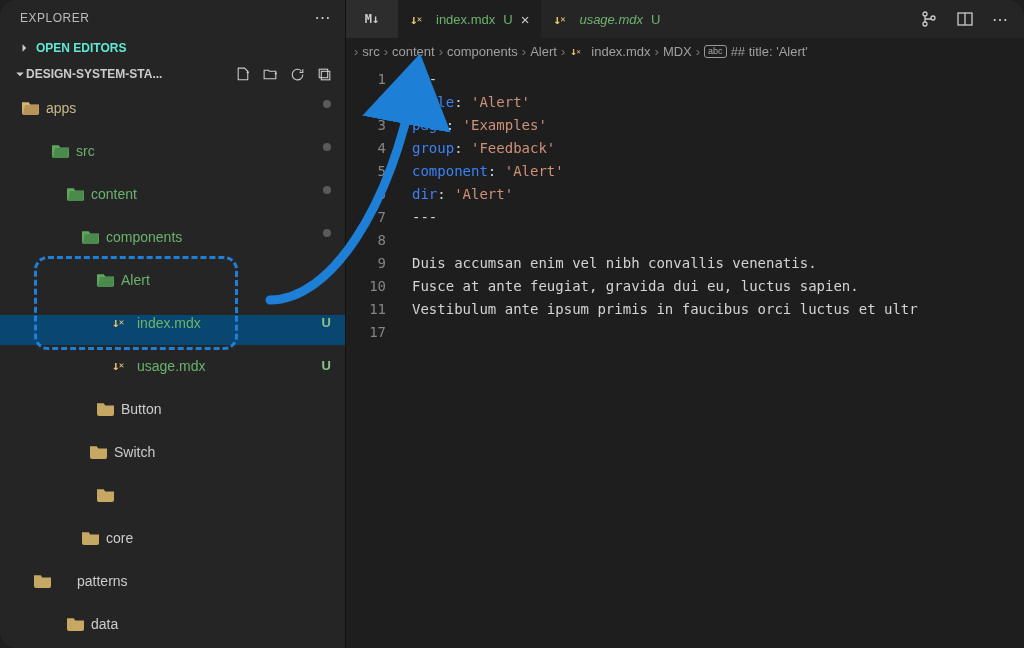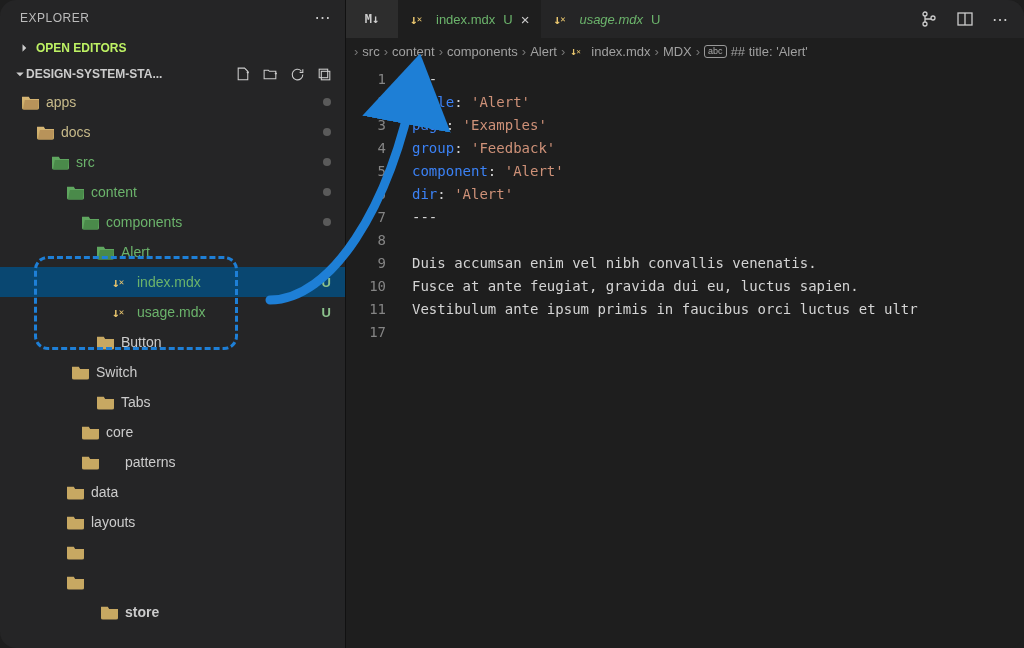--- a/index.html
+++ b/index.html
@@ -3,28 +3,28 @@
 <meta charset="utf-8">
 <style>
   * { box-sizing: border-box; margin: 0; padding: 0; }
   html, body { width: 1024px; height: 648px; overflow: hidden; font-family: -apple-system, "Segoe UI", sans-serif; }
   body { background: #1e1e1e; color: #ccc; font-size: 13px; display: flex; border-radius: 14px; position: relative; }
 
   
   .sidebar { width: 346px; background: #252526; display: flex; flex-direction: column; border-right: 1px solid #111; }
   .sb-header { height: 35px; display: flex; align-items: center; justify-content: space-between; padding: 0 14px 0 20px; color: #bbb; font-size: 12px; letter-spacing: .5px; }
   .sb-more { font-size: 16px; color: #ccc; cursor: pointer; }
-  .sb-section { height: 26px; display: flex; align-items: center; padding: 0 18px; gap: 6px; color: #bef264; font-size: 12px; font-weight: 600; cursor: pointer; }
+  .sb-section { height: 26px; display: flex; align-items: center; padding: 0 18px; gap: 6px; color: #5eead4; font-size: 12px; font-weight: 600; cursor: pointer; }
   .chev { width: 12px; height: 12px; fill: #ccc; flex-shrink:0; }
   .sb-proj { height: 26px; display: flex; align-items: center; padding: 0 12px 0 14px; gap: 0; font-size: 12px; font-weight: 700; cursor: pointer; }
   .sb-proj svg.chev { transform: rotate(90deg); }
   .proj-actions { margin-left: auto; display: flex; gap: 10px; }
   .proj-actions svg { width: 17px; height: 17px; fill: #ccc; }
   .tree { flex: 1; overflow: auto; }
-  .row { height: 30px; display: flex; align-items: center; gap: 7px; cursor: pointer; padding-right: 14px; position: relative; }
+  .row { height: 30px; display: flex; gap: 7px; cursor: pointer; padding-right: 14px; position: relative; margin-top: 13px; }
   .row.selected { background: #094771; }
   .row .lbl { flex: 1; white-space: nowrap; overflow: hidden; text-overflow: ellipsis; font-size: 14px; }
   .row .badge { color: #8cc28c; font-size: 13px; font-weight:600; }
   .row .dot { width: 8px; height: 8px; border-radius: 50%; background: #5a5a5a; }
   .green { color: #6bb36b; }
   .khaki { color: #c7ba8a; }
   .norm { color: #ccc; }
   .fld-ico { width: 17px; height: 15px; position: relative; }
   .fld-ico::before { content: ""; position: absolute; inset: 0; border-radius: 2px; }
   .fld-open-tan::before { background: linear-gradient(#d9b877,#c7a862); clip-path: polygon(0 15%, 40% 15%, 48% 30%, 100% 30%, 100% 100%, 0 100%); }
@@ -108,25 +108,20 @@
           <rect x="5" y="5" width="8" height="8" fill="none" stroke="#ccc"></rect>
         </svg>
     </span>
   </div>
   <div class="tree" id="tree">
       <div class="row" style="padding-left: 22px;">
         <span class="fld-ico fld-open-tan"></span>
         <span class="lbl khaki">apps</span>
         <span class="dot"></span>
       </div>
-      <div class="row" style="padding-left: 37px;">
-        <span class="fld-ico fld-open-tan"></span>
-        <span class="lbl khaki">docs</span>
-        <span class="dot"></span>
-      </div>
       <div class="row" style="padding-left: 52px;">
         <span class="fld-ico fld-open-green"></span>
         <span class="lbl green">src</span>
         <span class="dot"></span>
       </div>
       <div class="row" style="padding-left: 67px;">
         <span class="fld-ico fld-open-green"></span>
         <span class="lbl green">content</span>
         <span class="dot"></span>
       </div>
@@ -146,33 +141,32 @@
       </div>
       <div class="row" style="padding-left: 112px;">
         <span class="mdx-ico"></span>
         <span class="lbl green">usage.mdx</span>
         <span class="badge">U</span>
       </div>
       <div class="row" style="padding-left: 97px;">
         <span class="fld-ico fld-closed-tan"></span>
         <span class="lbl norm">Button</span>
       </div>
-      <div class="row" style="padding-left: 72px;">
+      <div class="row" style="padding-left: 90px;">
         <span class="fld-ico fld-closed-tan"></span>
         <span class="lbl norm">Switch</span>
       </div>
       <div class="row" style="padding-left: 97px;">
         <span class="fld-ico fld-closed-tan"></span>
-        <span class="lbl norm">Tabs</span>
       </div>
       <div class="row" style="padding-left: 82px;">
         <span class="fld-ico fld-closed-tan"></span>
         <span class="lbl norm">core</span>
       </div>
-      <div class="row" style="padding-left: 82px; gap: 26px;">
+      <div class="row" style="padding-left: 34px; gap: 26px;">
         <span class="fld-ico fld-closed-tan"></span>
         <span class="lbl norm">patterns</span>
       </div>
       <div class="row" style="padding-left: 67px;">
         <span class="fld-ico fld-closed-tan"></span>
         <span class="lbl norm">data</span>
       </div>
       <div class="row" style="padding-left: 67px;">
         <span class="fld-ico fld-closed-tan"></span>
         <span class="lbl norm">layouts</span>

